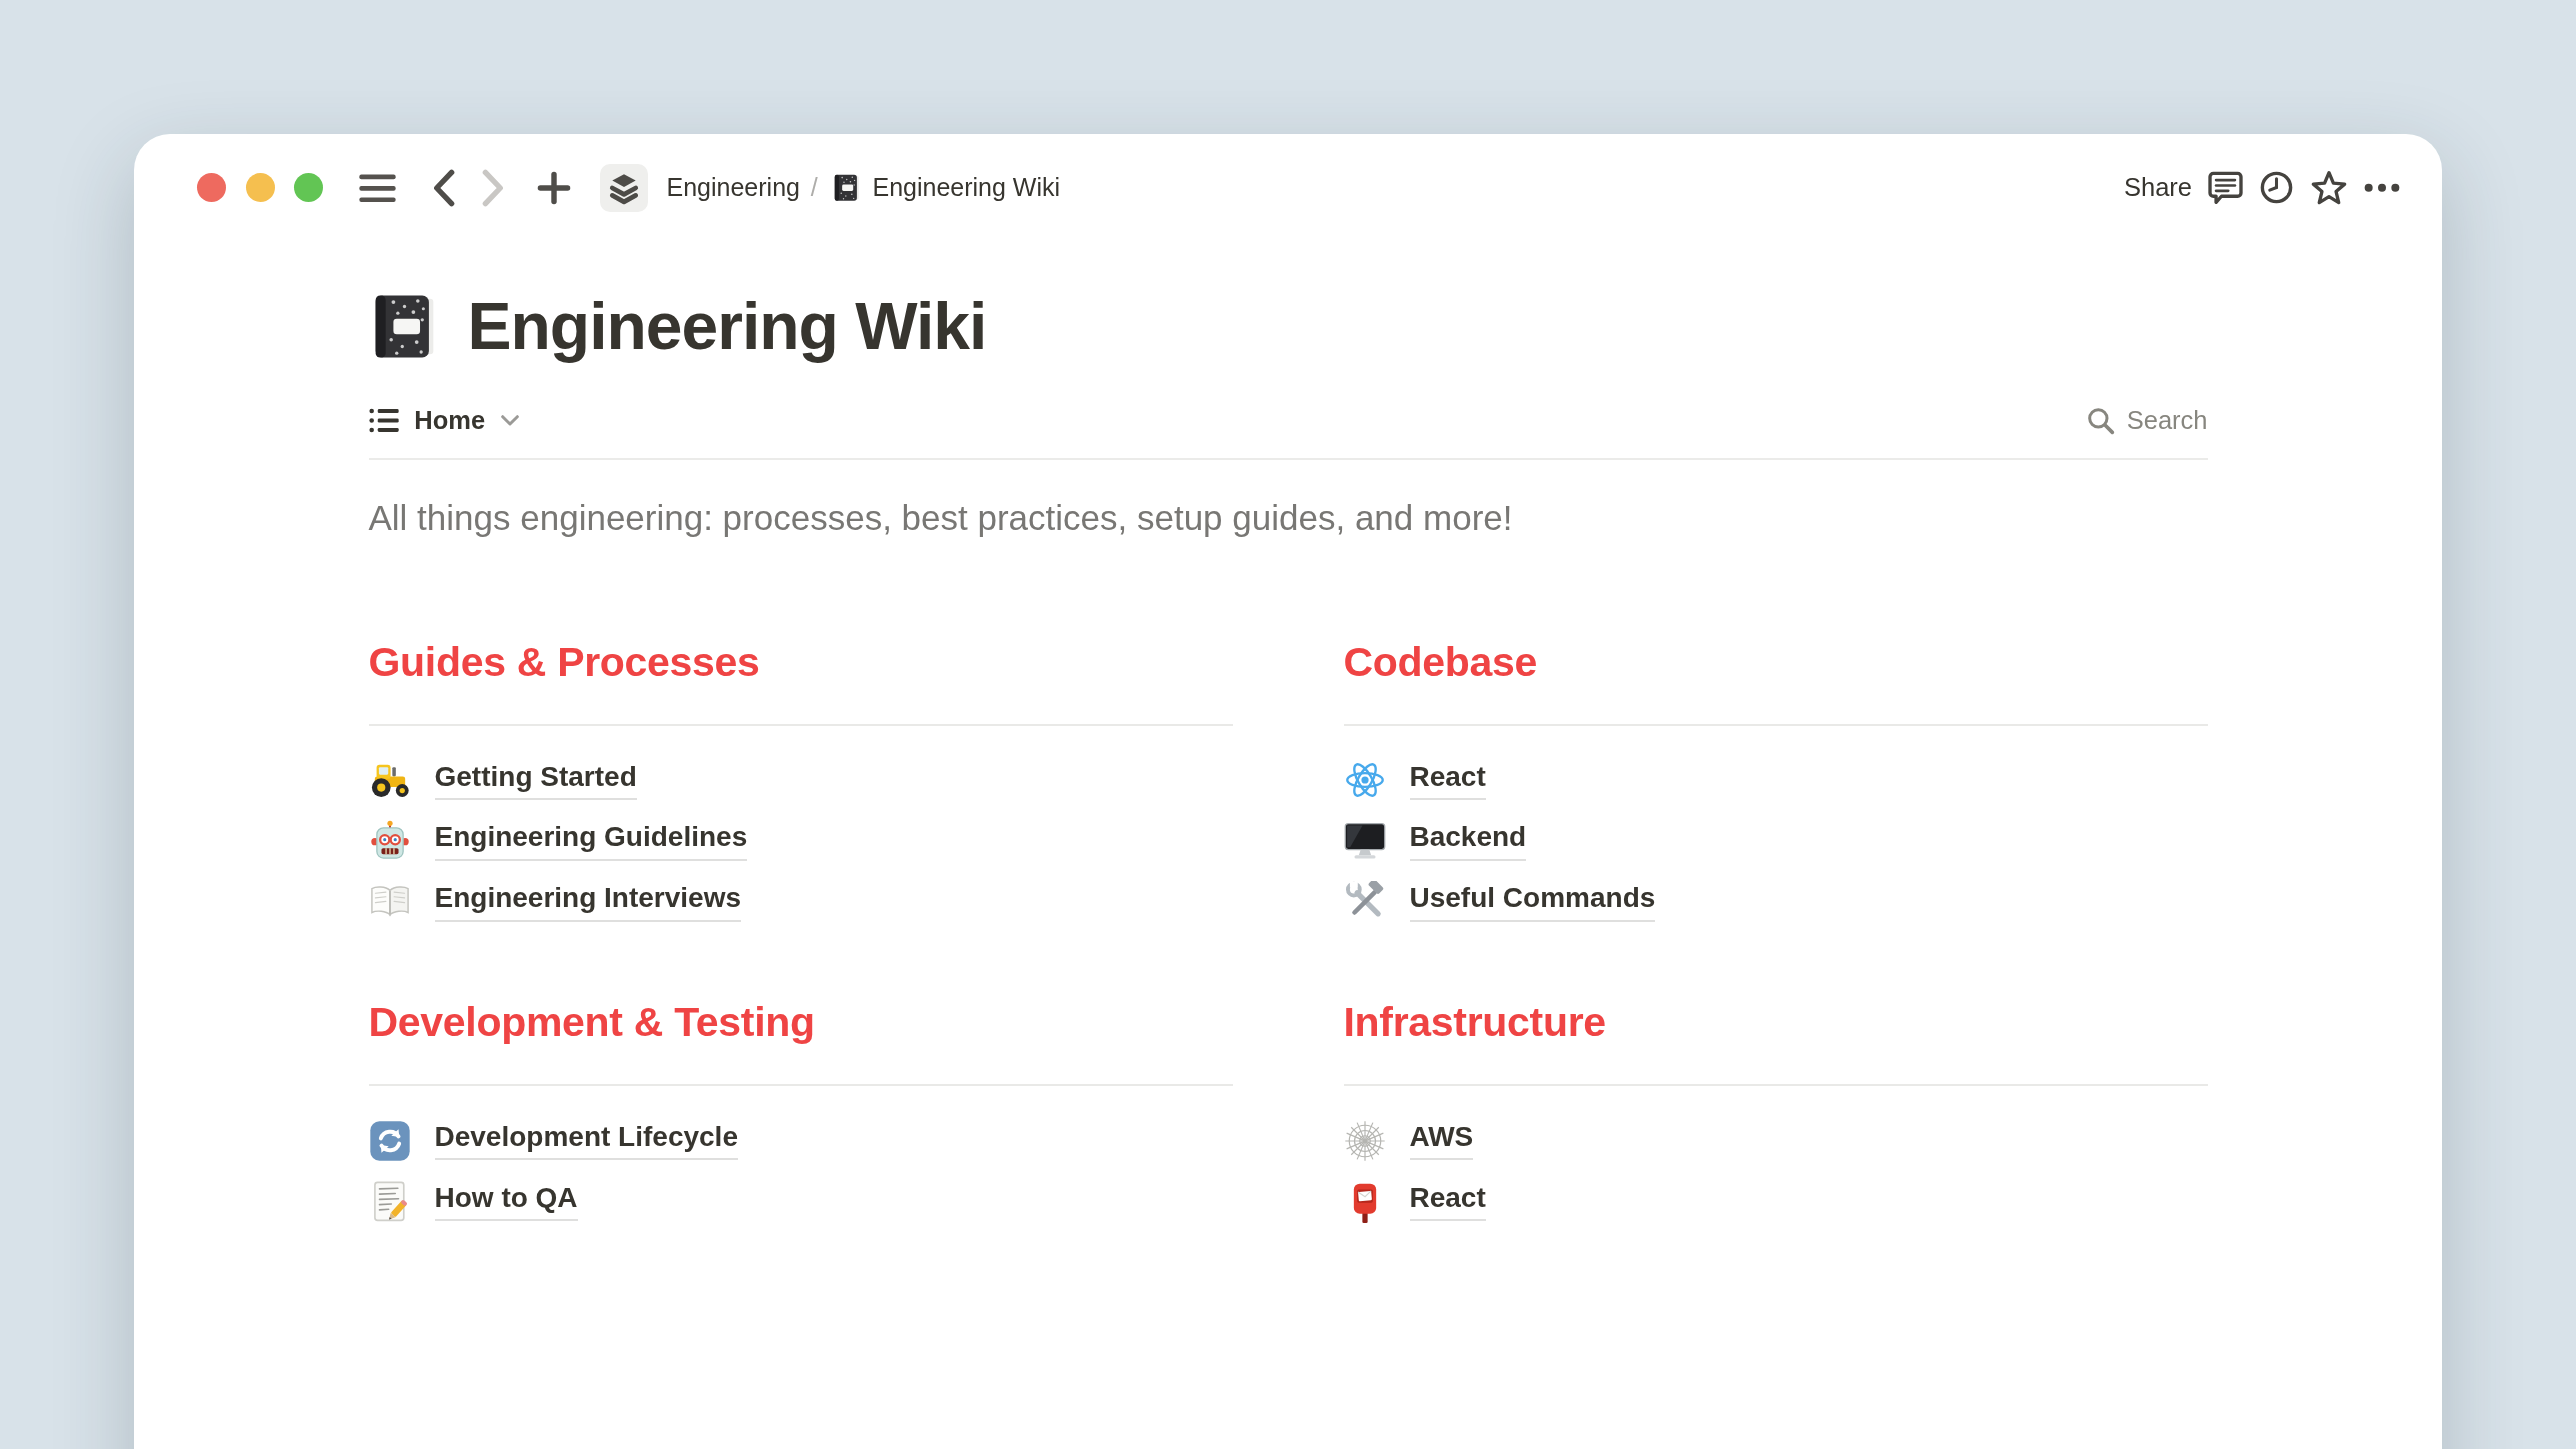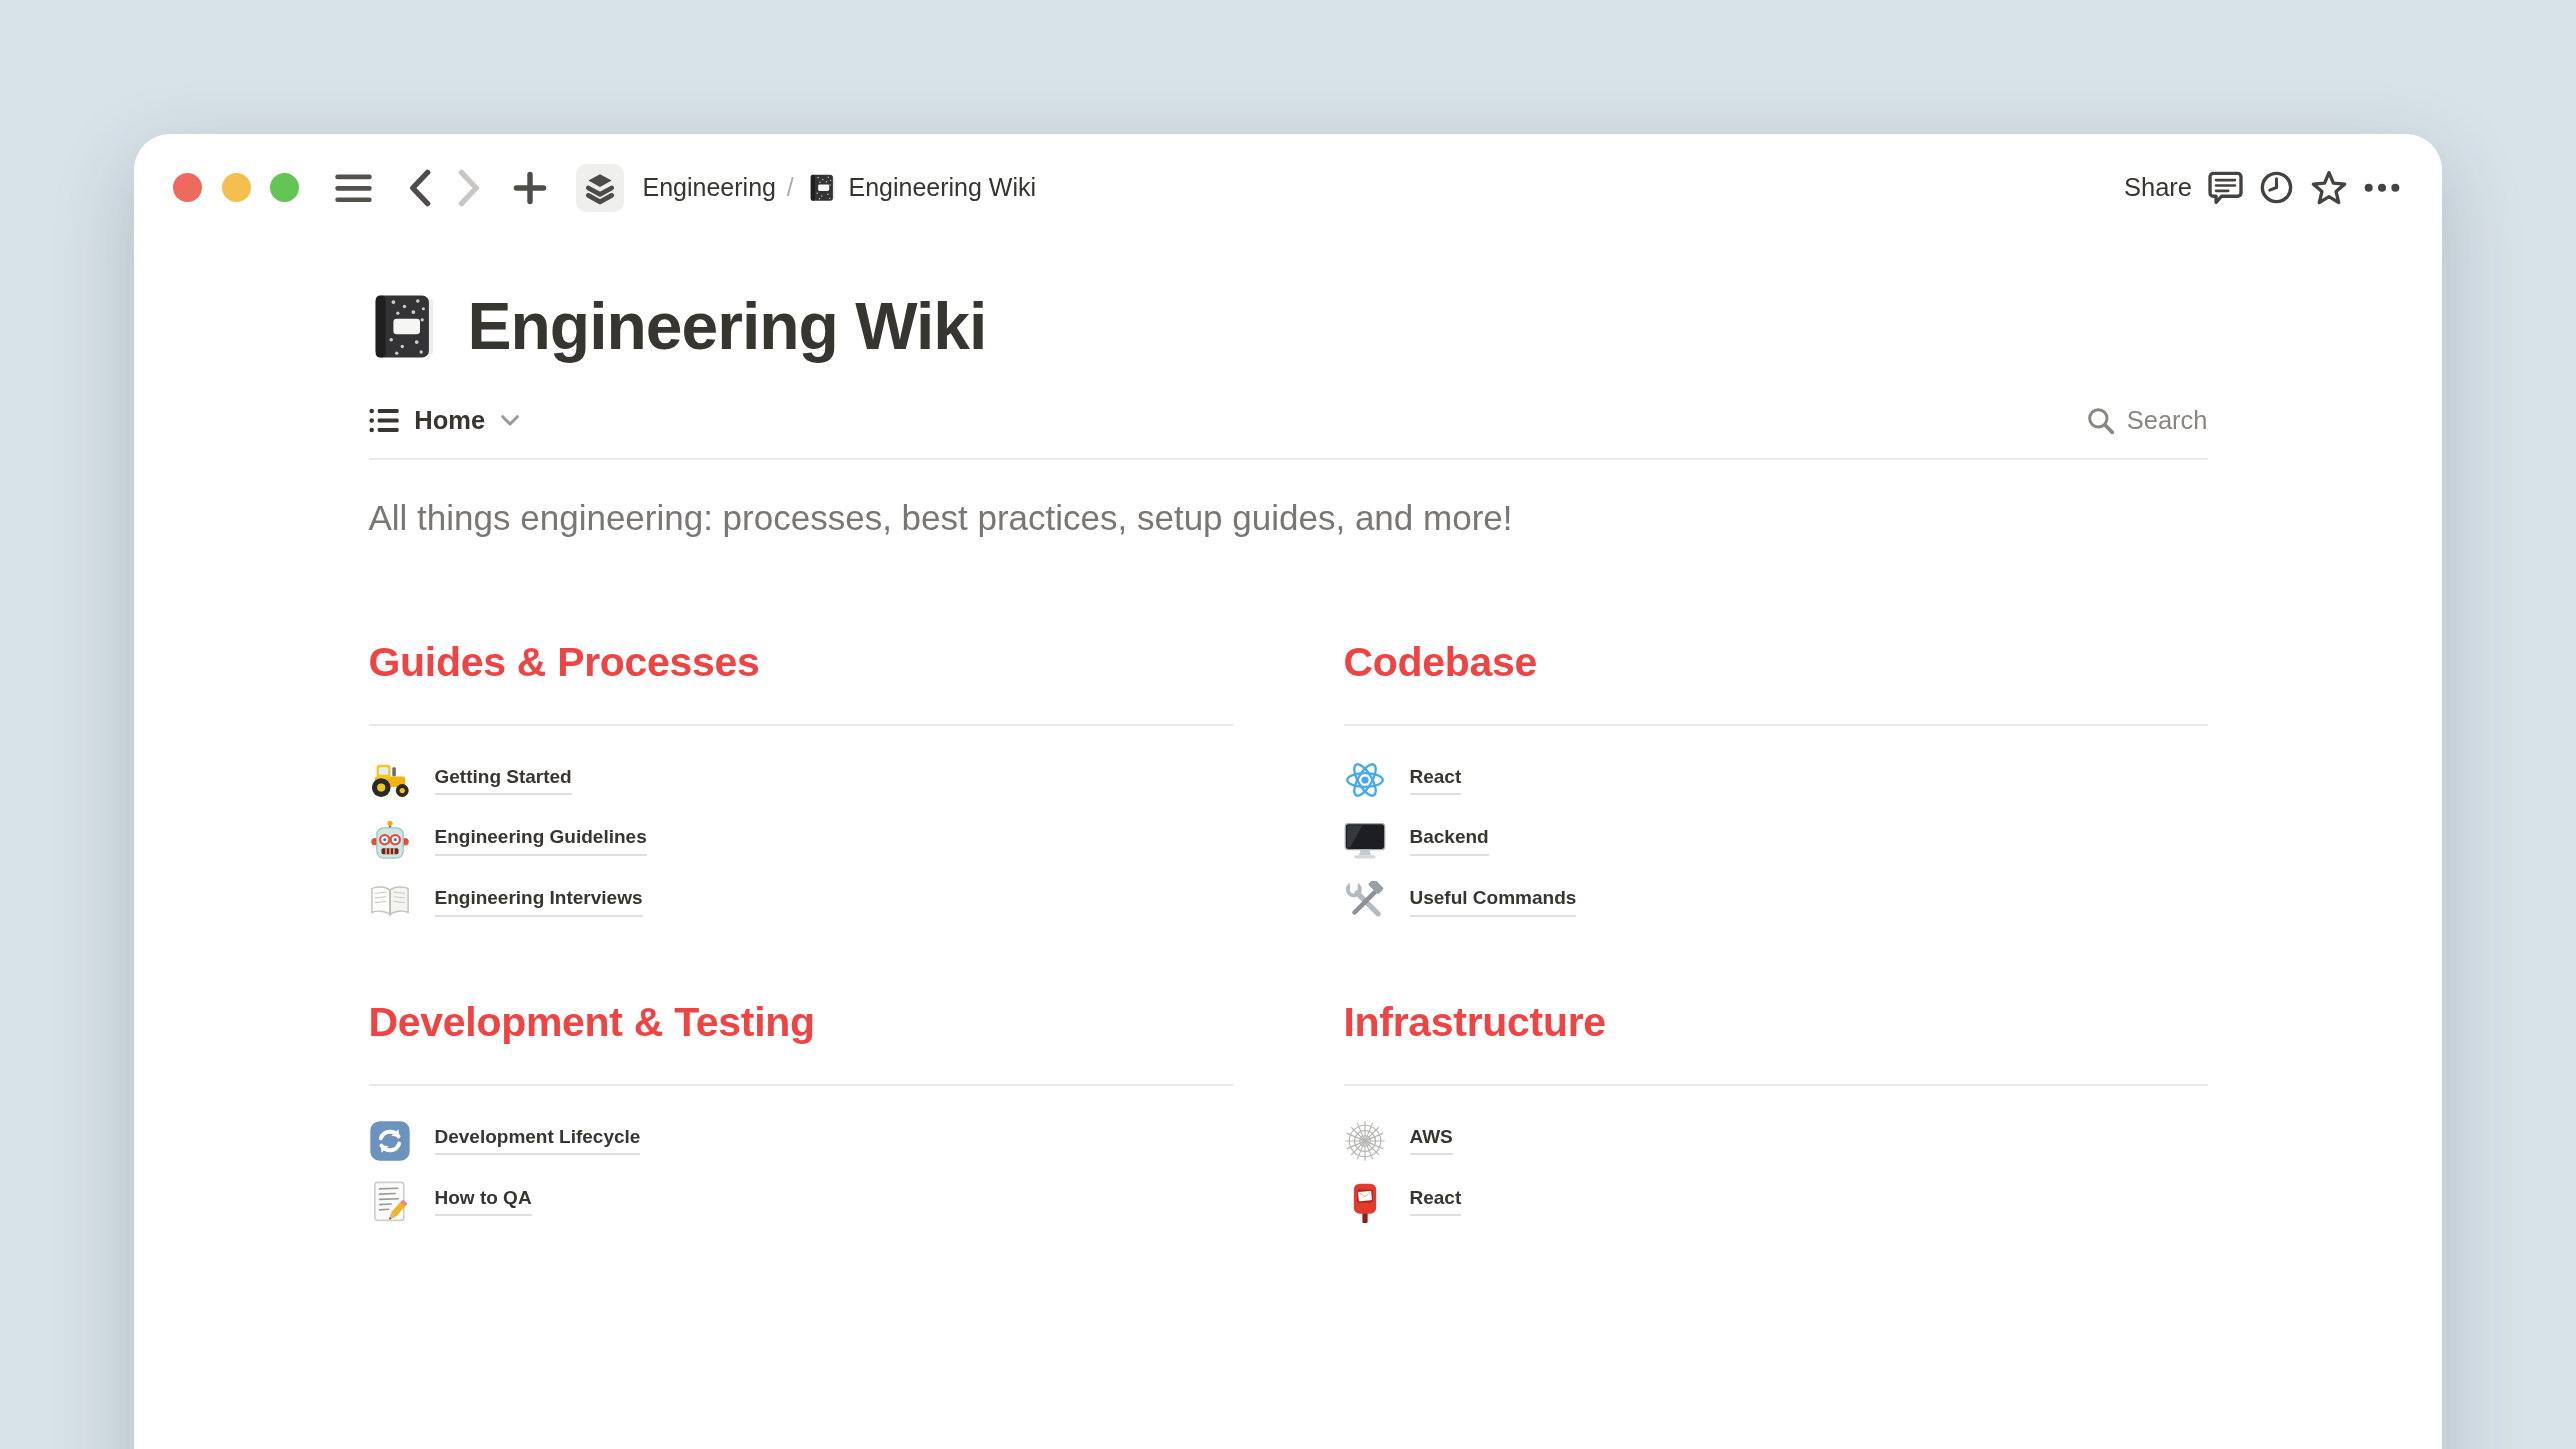--- a/index.html
+++ b/index.html
@@ -15,20 +15,21 @@
     position:absolute; left:134px; top:134px;
     width:2308px; height:1409px;
     background:#ffffff; border-radius:36px;
     box-shadow:0 27px 81px rgba(30,50,60,0.22);
     overflow:hidden;
   }
   
   .topbar {
     height:95px; display:flex; align-items:center;
     padding:12px 42px 0 39px;
+    margin-left:24px;
   }
   .traffic { display:flex; align-items:center; gap:19.5px; }
   .tl { width:29px; height:29px; border-radius:50%; }
   .tl.red{ background:#ee6a5f; } .tl.yellow{ background:#f5bf4f; } .tl.green{ background:#62c554; }
   .tb-ic { display:flex; align-items:center; justify-content:center; cursor:default; }
   .hamburger { margin-left:35px; }
   .nav-back { margin-left:35px; }
   .nav-fwd { margin-left:27px; }
   .plus { margin-left:29.5px; }
   .layers-btn {
@@ -59,21 +60,21 @@
     margin-top:101px;
     display:grid; grid-template-columns:1fr 1fr;
     column-gap:111px; row-gap:67px;
   }
   .section-title { font-size:41px; font-weight:700; color:#ef4444; letter-spacing:-0.3px; }
   .section-divider { margin-top:38px; border-bottom:2px solid #e9e9e7; }
   .items { margin-top:24px; }
   .item { display:flex; align-items:center; gap:24px; padding:9.4px 0; cursor:pointer; }
   .item .emoji { width:42px; height:42px; flex:none; }
   .item-label {
-    font-size:19px; font-weight:600; color:#37352f;
+    font-size:28px; font-weight:600; color:#37352f;
     padding-bottom:5.4px; border-bottom:2.7px solid rgba(55,53,47,0.16);
   }
   svg { display:block; }
 </style>
 </head>
 <body>
 
 <svg width="0" height="0" style="position:absolute">
   <defs>
     <g id="notebook">

